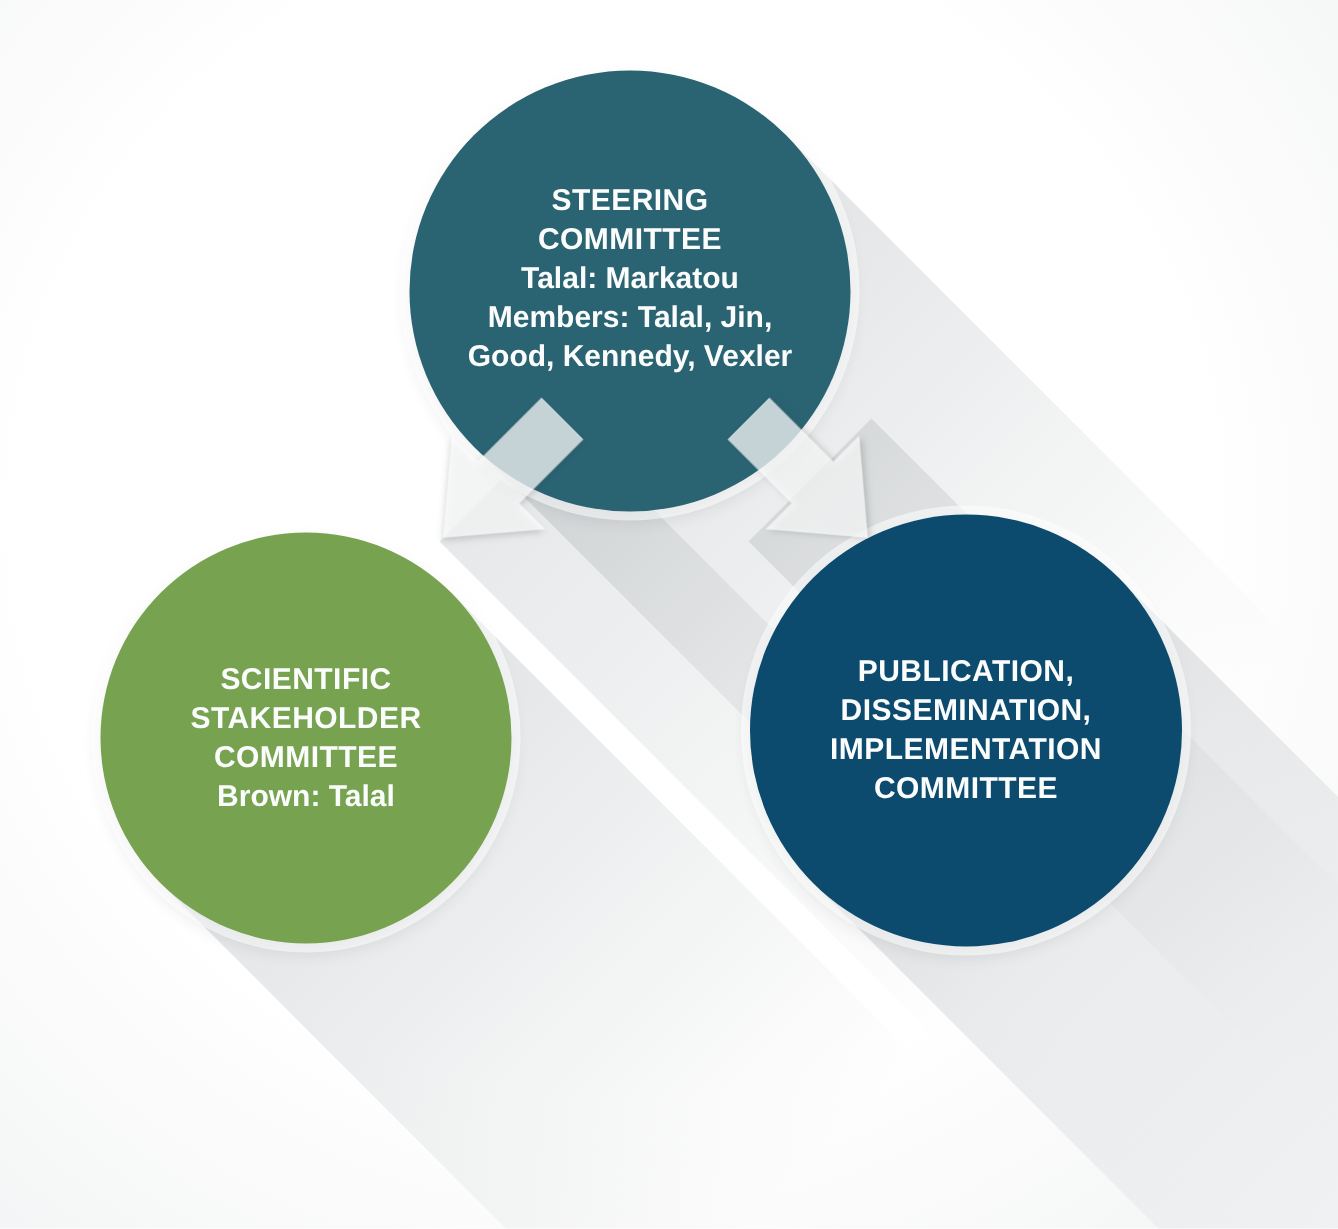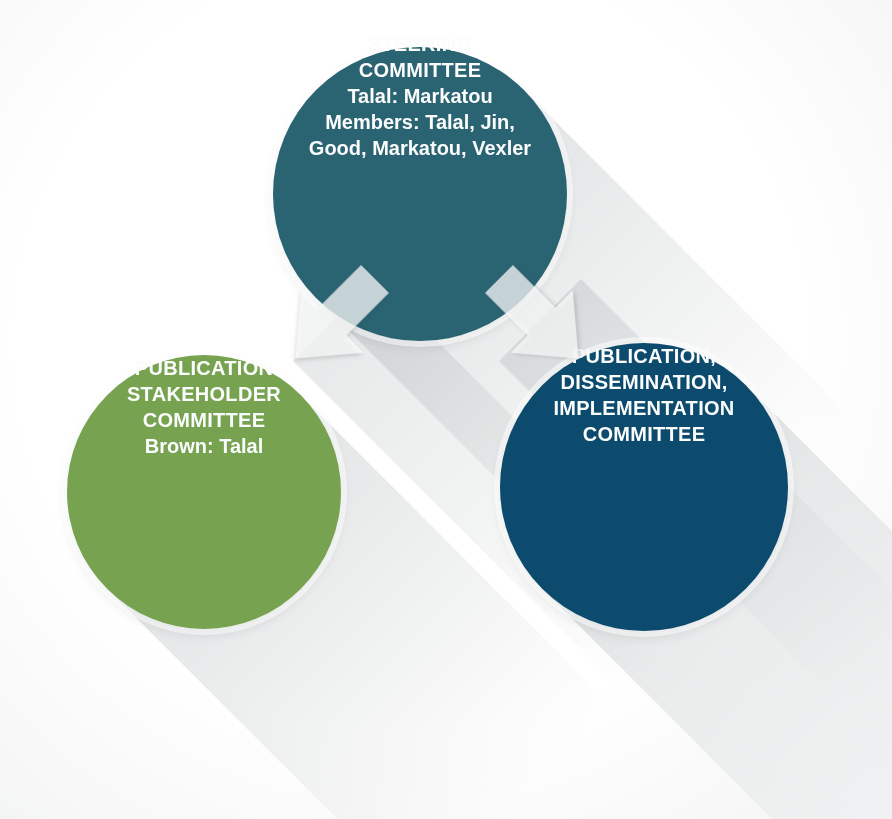--- a/index.html
+++ b/index.html
@@ -38,21 +38,21 @@
                background: linear-gradient(90deg,
                  rgba(104,114,119,0.16) 0%,
                  rgba(104,114,119,0.09) 45%,
                  rgba(104,114,119,0) 100%); }
 
   
   .circle {
     position: absolute;
     border-radius: 50%;
     display: flex;
-    align-items: flex-start;
+    align-items: center;
     justify-content: center;
     z-index: 2;
     box-shadow: 0 0 0 6px rgba(255,255,255,0.55), 0 5px 12px rgba(40,50,55,0.14);
   }
   .c-steering    { left:273px; top:47px;  width:294px; height:294px; }
   .c-scientific  { left:67px;  top:355px; width:274px; height:274px; }
   .c-publication { left:500px; top:343px; width:288px; height:288px; }
 
   .ctext {
     text-align: center;
@@ -90,27 +90,27 @@
   <div class="lshadow s-steer"></div>
   <div class="lshadow s-sci"></div>
   <div class="lshadow s-pub"></div>
   <div class="lshadow s-arrow-l"></div>
   <div class="lshadow s-arrow-r"></div>
 
   <div class="circle c-steering" style="background-color: rgb(42, 99, 114);">
     <div class="ctext">
       <div class="cname">STEERING COMMITTEE</div>
       <div class="cchair">Talal: Markatou</div>
-      <div class="cmembers">Members: Talal, Jin, Good, Markatou, Vexler</div>
+      <div class="cmembers">Members: Talal, Jin, Good, Kennedy, Vexler</div>
     </div>
   </div>
 
   <div class="circle c-scientific" style="background-color: rgb(119, 163, 81);">
     <div class="ctext">
-      <div class="cname">PUBLICATION STAKEHOLDER COMMITTEE</div>
+      <div class="cname">SCIENTIFIC STAKEHOLDER COMMITTEE</div>
       <div class="cchair">Brown: Talal</div>
     </div>
   </div>
 
   <div class="circle c-publication" style="background-color: #0c4a6e;">
     <div class="ctext">
       <div class="cname">PUBLICATION, DISSEMINATION, IMPLEMENTATION COMMITTEE</div>
     </div>
   </div>
 

